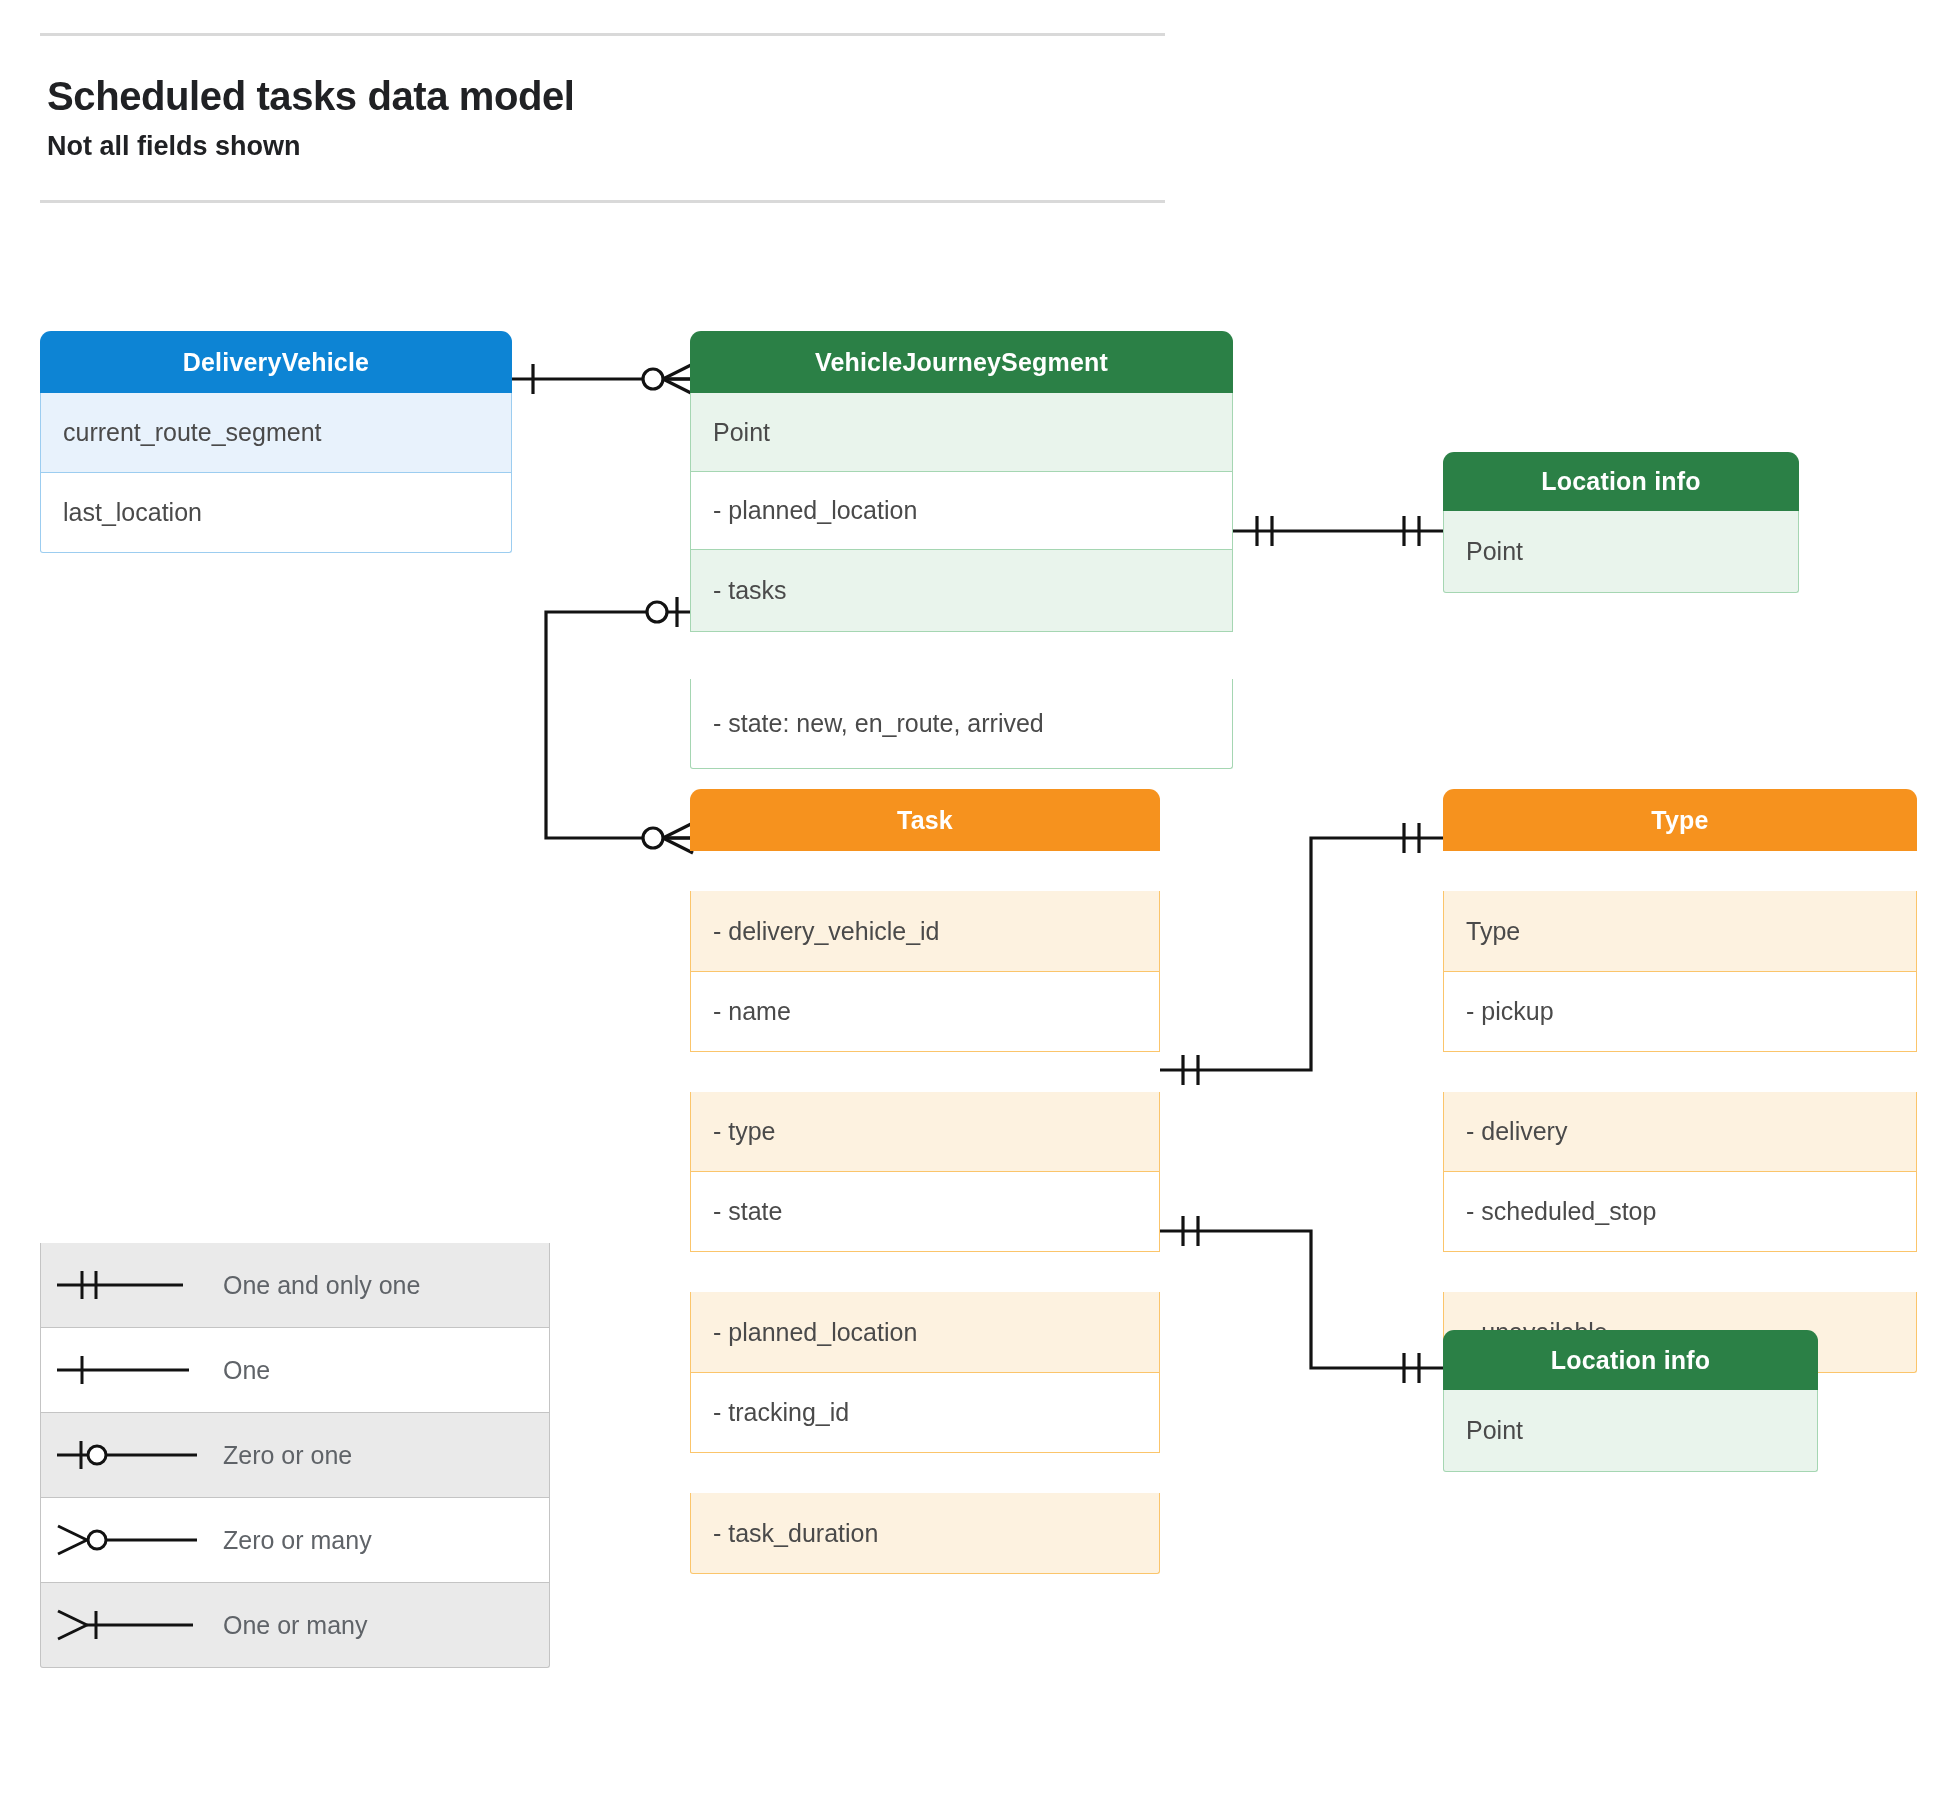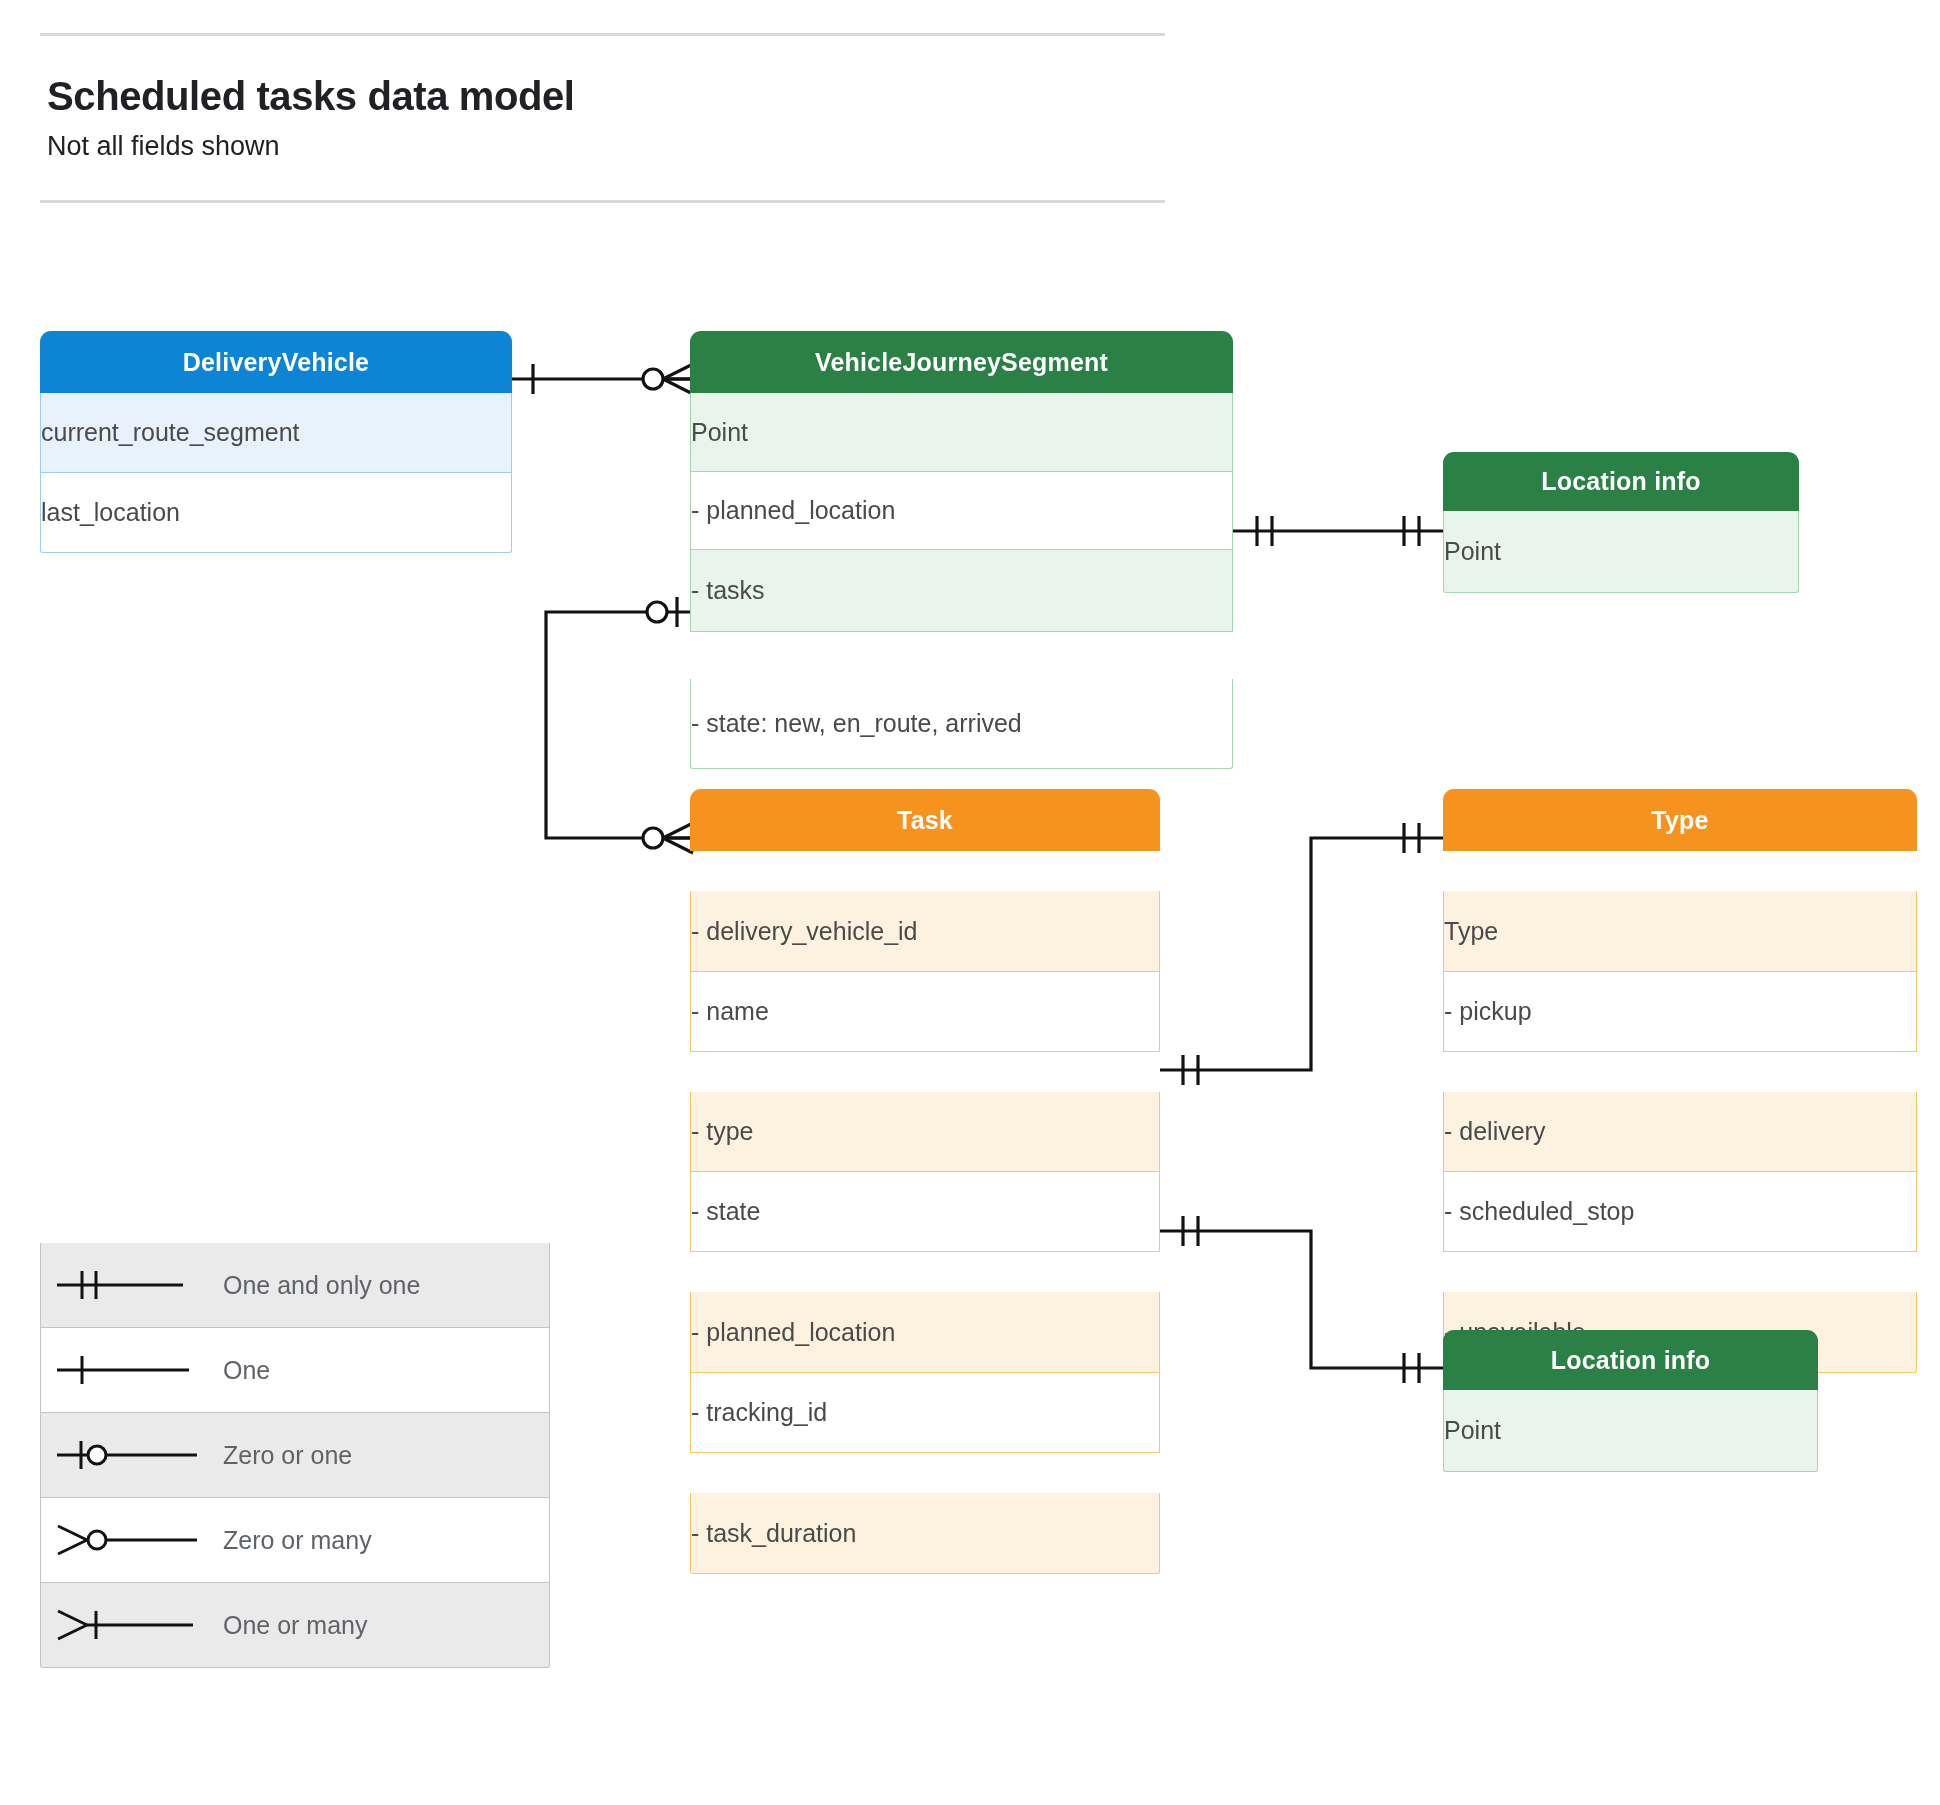--- a/index.html
+++ b/index.html
@@ -40,21 +40,21 @@
     font-weight: bold;
     color: #202124;
     letter-spacing: -0.4px;
     white-space: nowrap;
   }
   #page-subtitle {
     position: absolute;
     left: 47px;
     top: 131px;
     font-size: 27px;
-    font-weight: normal;
+    font-weight: bold;
     color: #202124;
     white-space: nowrap;
   }
 
   
   #connectors {
     position: absolute;
     left: 0; top: 0;
     width: 1940px;
     height: 1805px;
@@ -88,20 +88,21 @@
     justify-content: center;
     letter-spacing: 0.2px;
   }
   .entity .erow {
     box-sizing: border-box;
     width: 100%;
     display: flex;
     align-items: center;
     font-size: 25px;
     color: #4a4a4a;
+    padding-left: 22px;
     white-space: nowrap;
     border-width: 0 1.6px 1.6px 1.6px;
     border-style: solid;
   }
   .entity .erow:last-child {
     border-radius: 0 0 3px 3px;
   }
 
   
   .t-blue .ehdr { background: #0d84d4; }

